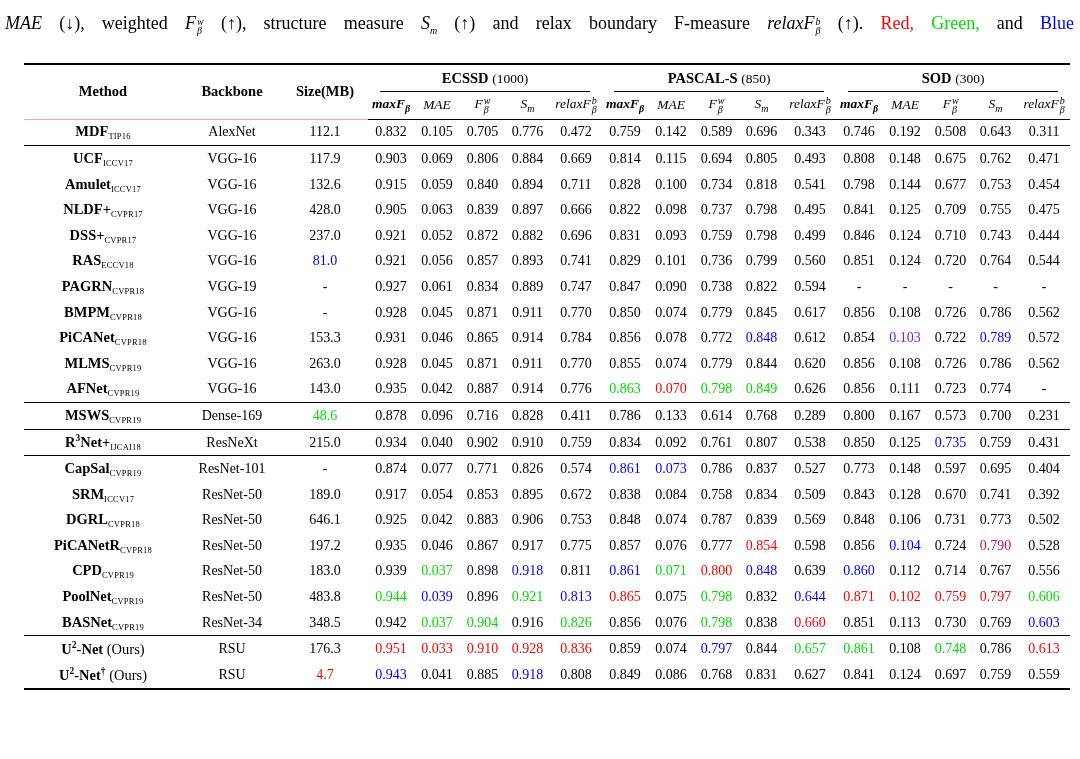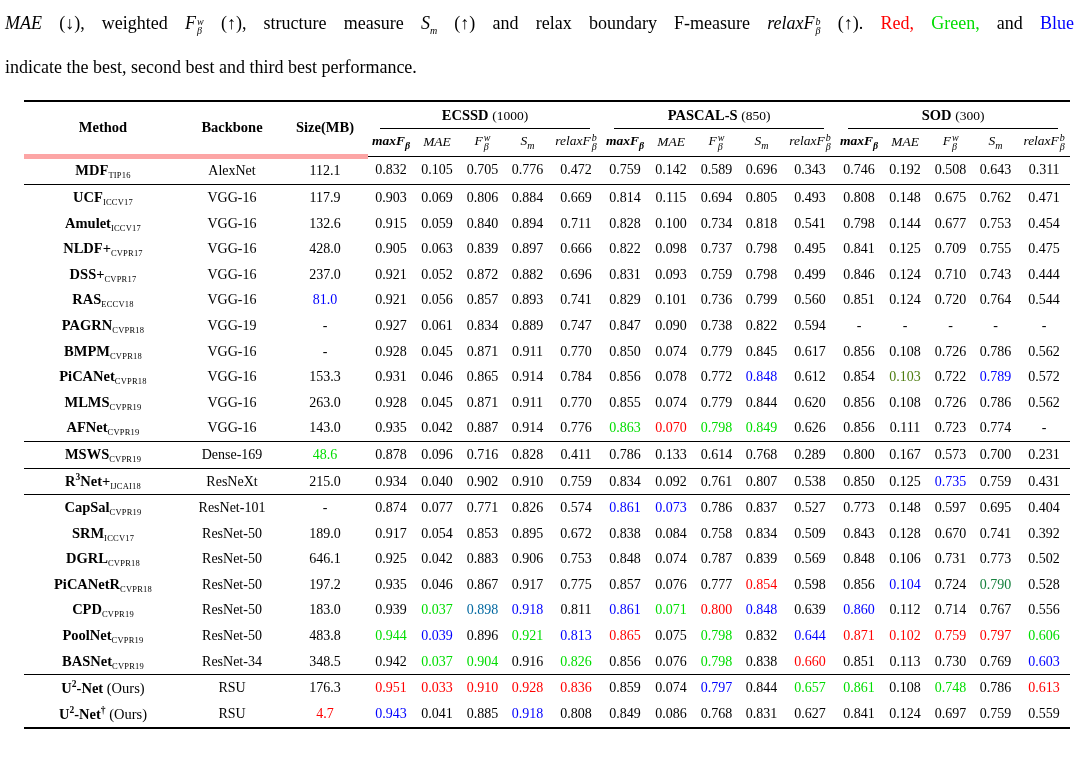--- a/index.html
+++ b/index.html
@@ -19,41 +19,40 @@
   .supsub .ss-sup,.supsub .ss-sub{display:block;font-size:10px;line-height:9px;font-style:italic;}
   
   table.results{
     border-collapse:collapse;table-layout:fixed;
     margin:14px 0 0 24px;width:1046px;
     border-top:2px solid #000;border-bottom:2px solid #000;
   }
   th,td{padding:0;text-align:center;white-space:nowrap;overflow:visible;}
   .hrow1 th{height:27px;font-size:14.5px;font-weight:bold;vertical-align:middle;}
   .hrow2 th{height:27px;font-size:13.5px;font-weight:normal;border-bottom:1px solid #000;vertical-align:middle;}
-  th[rowspan]{border-bottom:5px solid #fca5a5;}
+  th[rowspan]{border-bottom:1px solid #fca5a5;}
   th.dataset{position:relative;}
   th.dataset::after{content:"";position:absolute;left:12px;right:12px;bottom:0;border-bottom:1px solid #000;}
   th.dataset .ds-count{font-weight:normal;font-size:13.5px;text-align:center;}
   tbody td{height:25.6px;font-size:14px;vertical-align:middle;}
   tr.rule-after td{border-bottom:1px solid #000;}
   td.method-cell{font-size:14.5px;margin-top:28px;}
   .method-name{font-weight:bold;}
   .method-name sup{font-size:9.5px;}
   .venue{font-size:8.5px;font-weight:normal;vertical-align:-3px;letter-spacing:.2px;}
   .trailing{font-weight:normal;}
   .metric-h .math{font-size:13.5px;}
 </style>
 </head>
 <body>
 
 <div class="page">
 
   <p class="caption">
       <span class="cap-line just"><span class="math">MAE</span><span> (↓), weighted </span><span class="math">F<span class="supsub"><span class="ss-sup">w</span><span class="ss-sub">β</span></span></span><span> (↑), structure measure </span><span class="math">S<sub>m</sub></span><span> (↑) and relax boundary F-measure </span><span class="math">relaxF<span class="supsub"><span class="ss-sup">b</span><span class="ss-sub">β</span></span></span><span> (↑). </span><span style="color: rgb(255, 0, 0);">Red,</span><span> </span><span style="color: rgb(0, 221, 0);">Green,</span><span> and </span><span style="color: rgb(0, 0, 255);">Blue</span></span>
-      <span class="cap-line"><span>indicate the best, second best and third best performance.</span></span>
     </p>
 
   <table class="results">
     <colgroup>
       <col style="width:158px">
         <col style="width:100px">
         <col style="width:86px">
       <col style="width:46px">
         <col style="width:46px">
         <col style="width:45px">
@@ -266,21 +265,21 @@
           <td>0.046</td>
           <td>0.865</td>
           <td>0.914</td>
           <td>0.784</td>
           <td>0.856</td>
           <td>0.078</td>
           <td>0.772</td>
           <td style="color: rgb(0, 0, 255);">0.848</td>
           <td>0.612</td>
           <td>0.854</td>
-          <td style="color: #4d7c0f;">0.103</td>
+          <td style="color: #6d28d9;">0.103</td>
           <td>0.722</td>
           <td style="color: rgb(0, 0, 255);">0.789</td>
           <td>0.572</td>
         </tr>
         <tr>
           <td class="method-cell"><span class="method-name">MLMS</span><span class="venue">CVPR19</span></td>
           <td>VGG-16</td>
           <td>263.0</td>
           <td>0.928</td>
           <td>0.045</td>
@@ -428,30 +427,30 @@
           <td>0.917</td>
           <td>0.775</td>
           <td>0.857</td>
           <td>0.076</td>
           <td>0.777</td>
           <td style="color: rgb(255, 0, 0);">0.854</td>
           <td>0.598</td>
           <td>0.856</td>
           <td style="color: rgb(0, 0, 255);">0.104</td>
           <td>0.724</td>
-          <td style="color: #15803d; text-align: center;">0.790</td>
+          <td style="color: #be185d; text-align: center;">0.790</td>
           <td>0.528</td>
         </tr>
         <tr>
           <td class="method-cell"><span class="method-name">CPD</span><span class="venue">CVPR19</span></td>
           <td>ResNet-50</td>
           <td>183.0</td>
           <td>0.939</td>
           <td style="color: rgb(0, 221, 0);">0.037</td>
-          <td style="color: #0369a1;">0.898</td>
+          <td style="color: #0f172a;">0.898</td>
           <td style="color: rgb(0, 0, 255);">0.918</td>
           <td>0.811</td>
           <td style="color: rgb(0, 0, 255);">0.861</td>
           <td style="color: rgb(0, 221, 0);">0.071</td>
           <td style="color: rgb(255, 0, 0);">0.800</td>
           <td style="color: rgb(0, 0, 255);">0.848</td>
           <td>0.639</td>
           <td style="color: rgb(0, 0, 255);">0.860</td>
           <td>0.112</td>
           <td>0.714</td>

